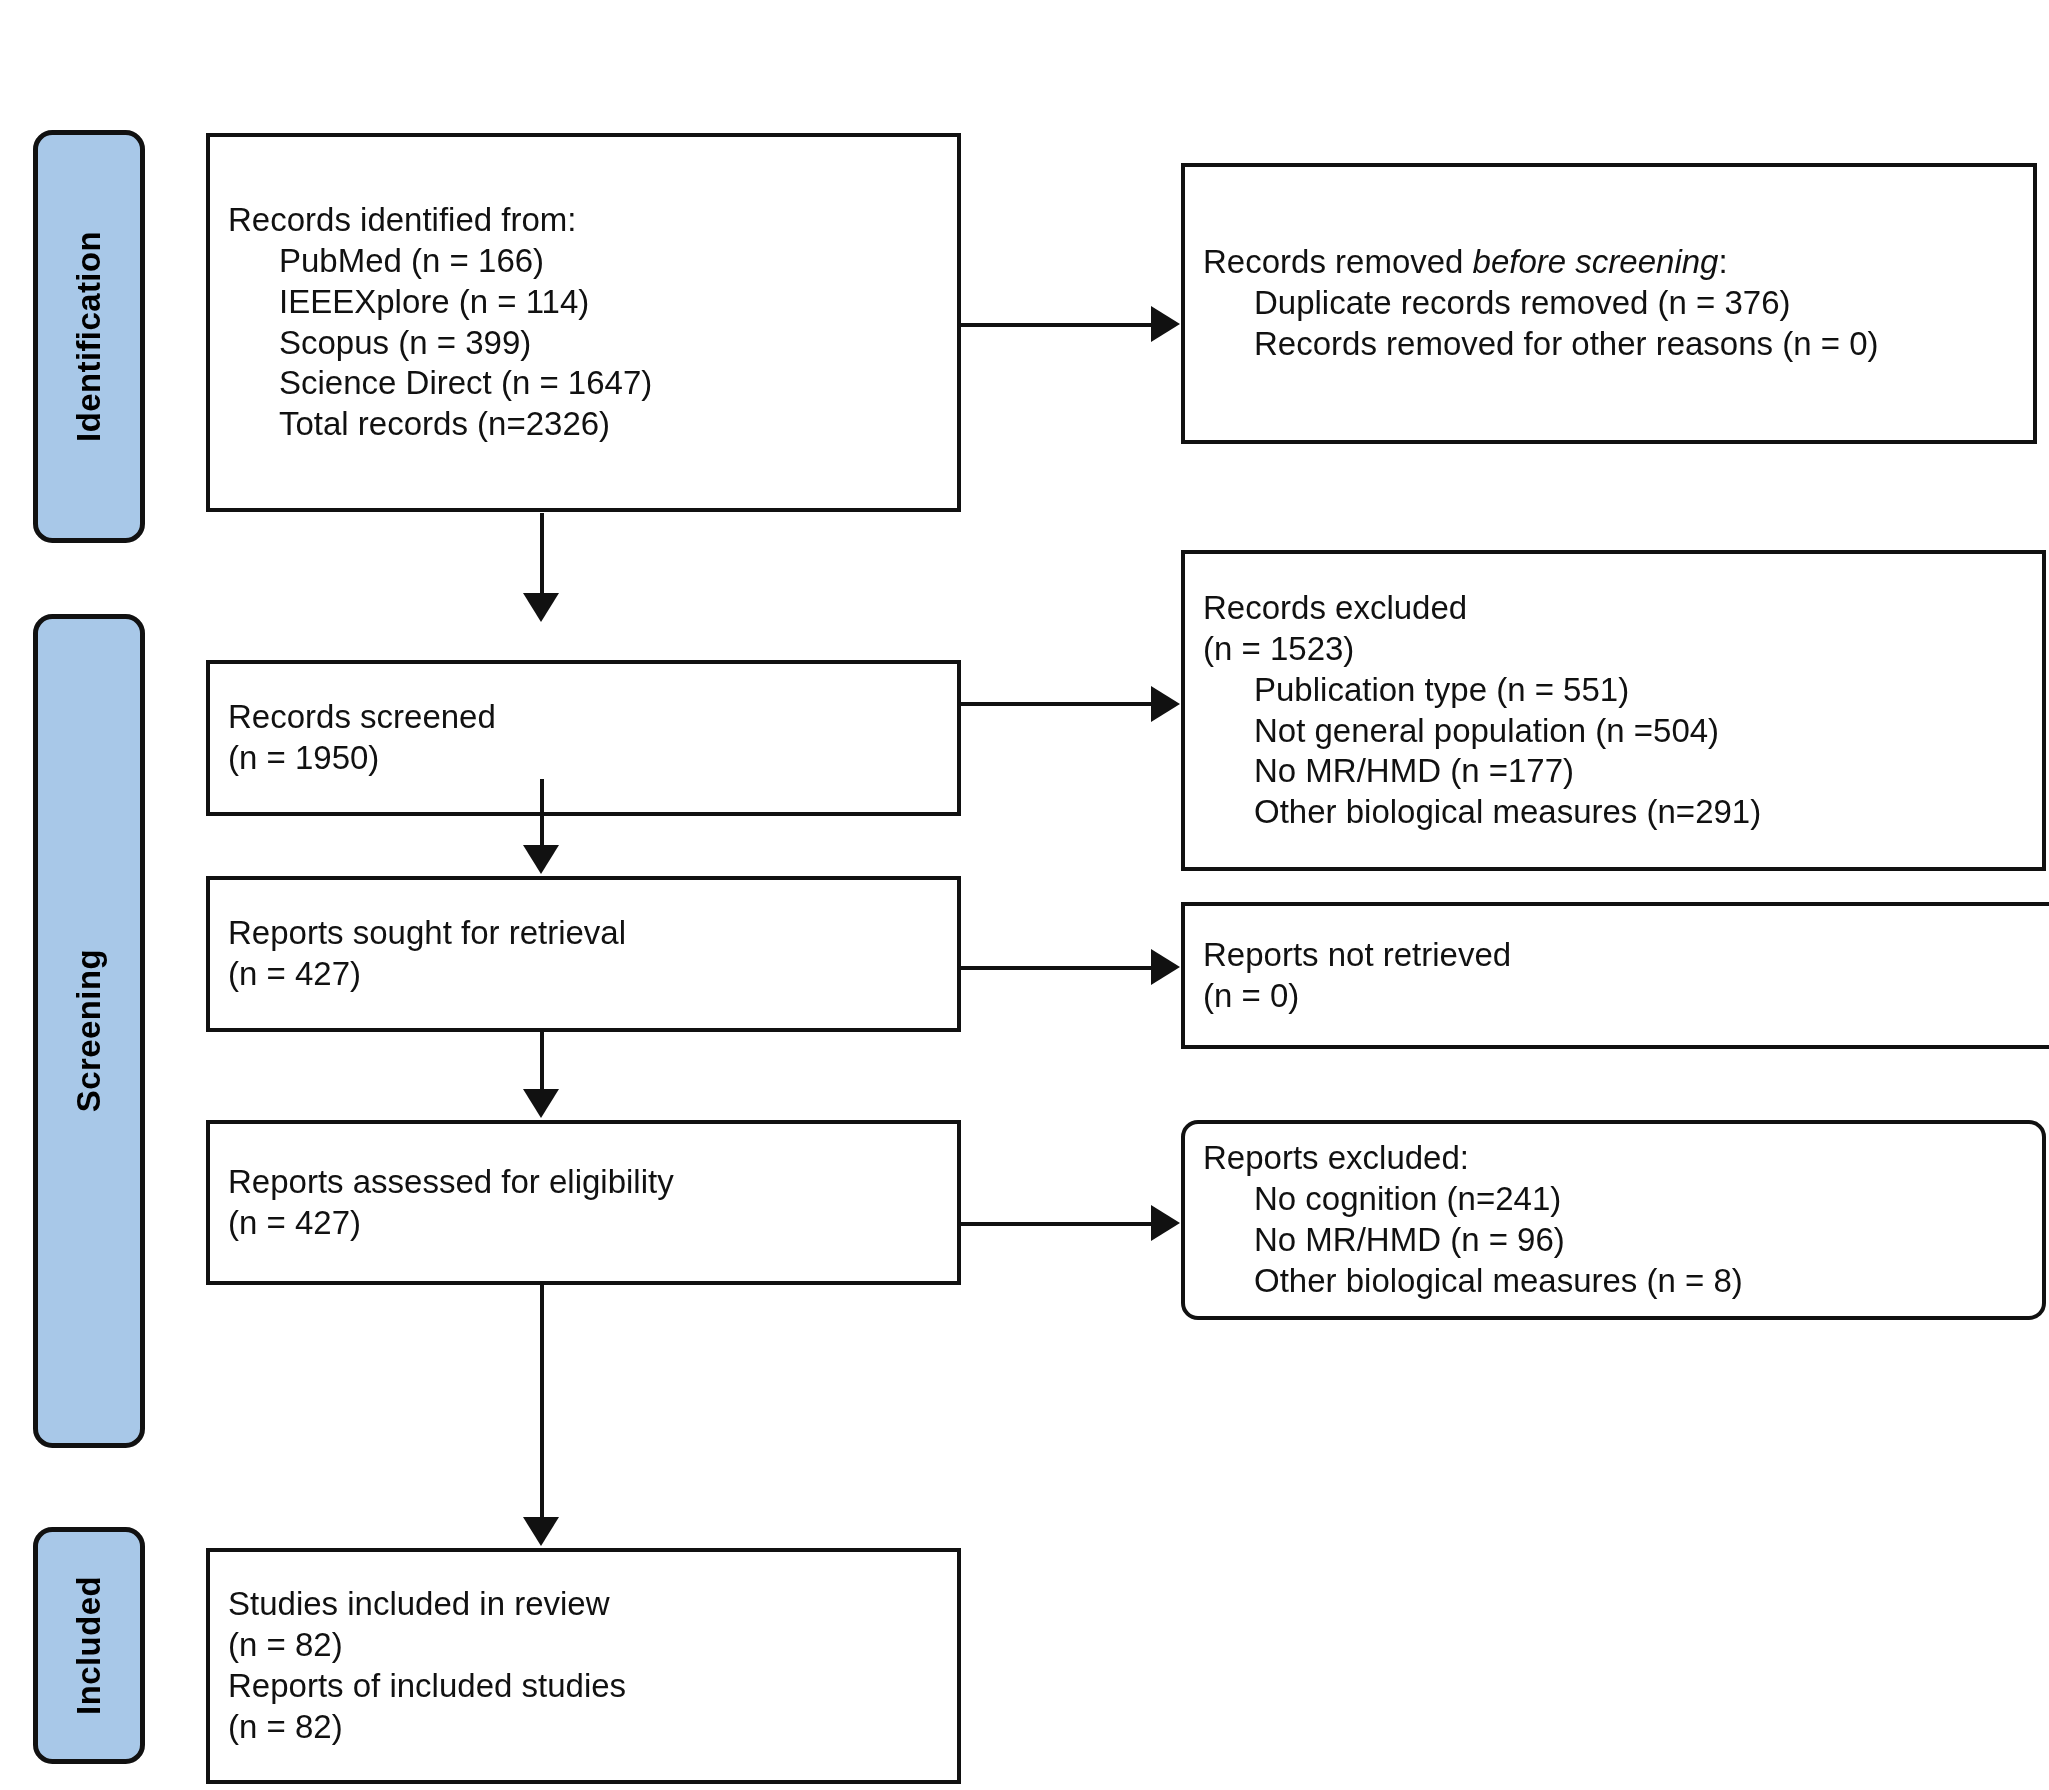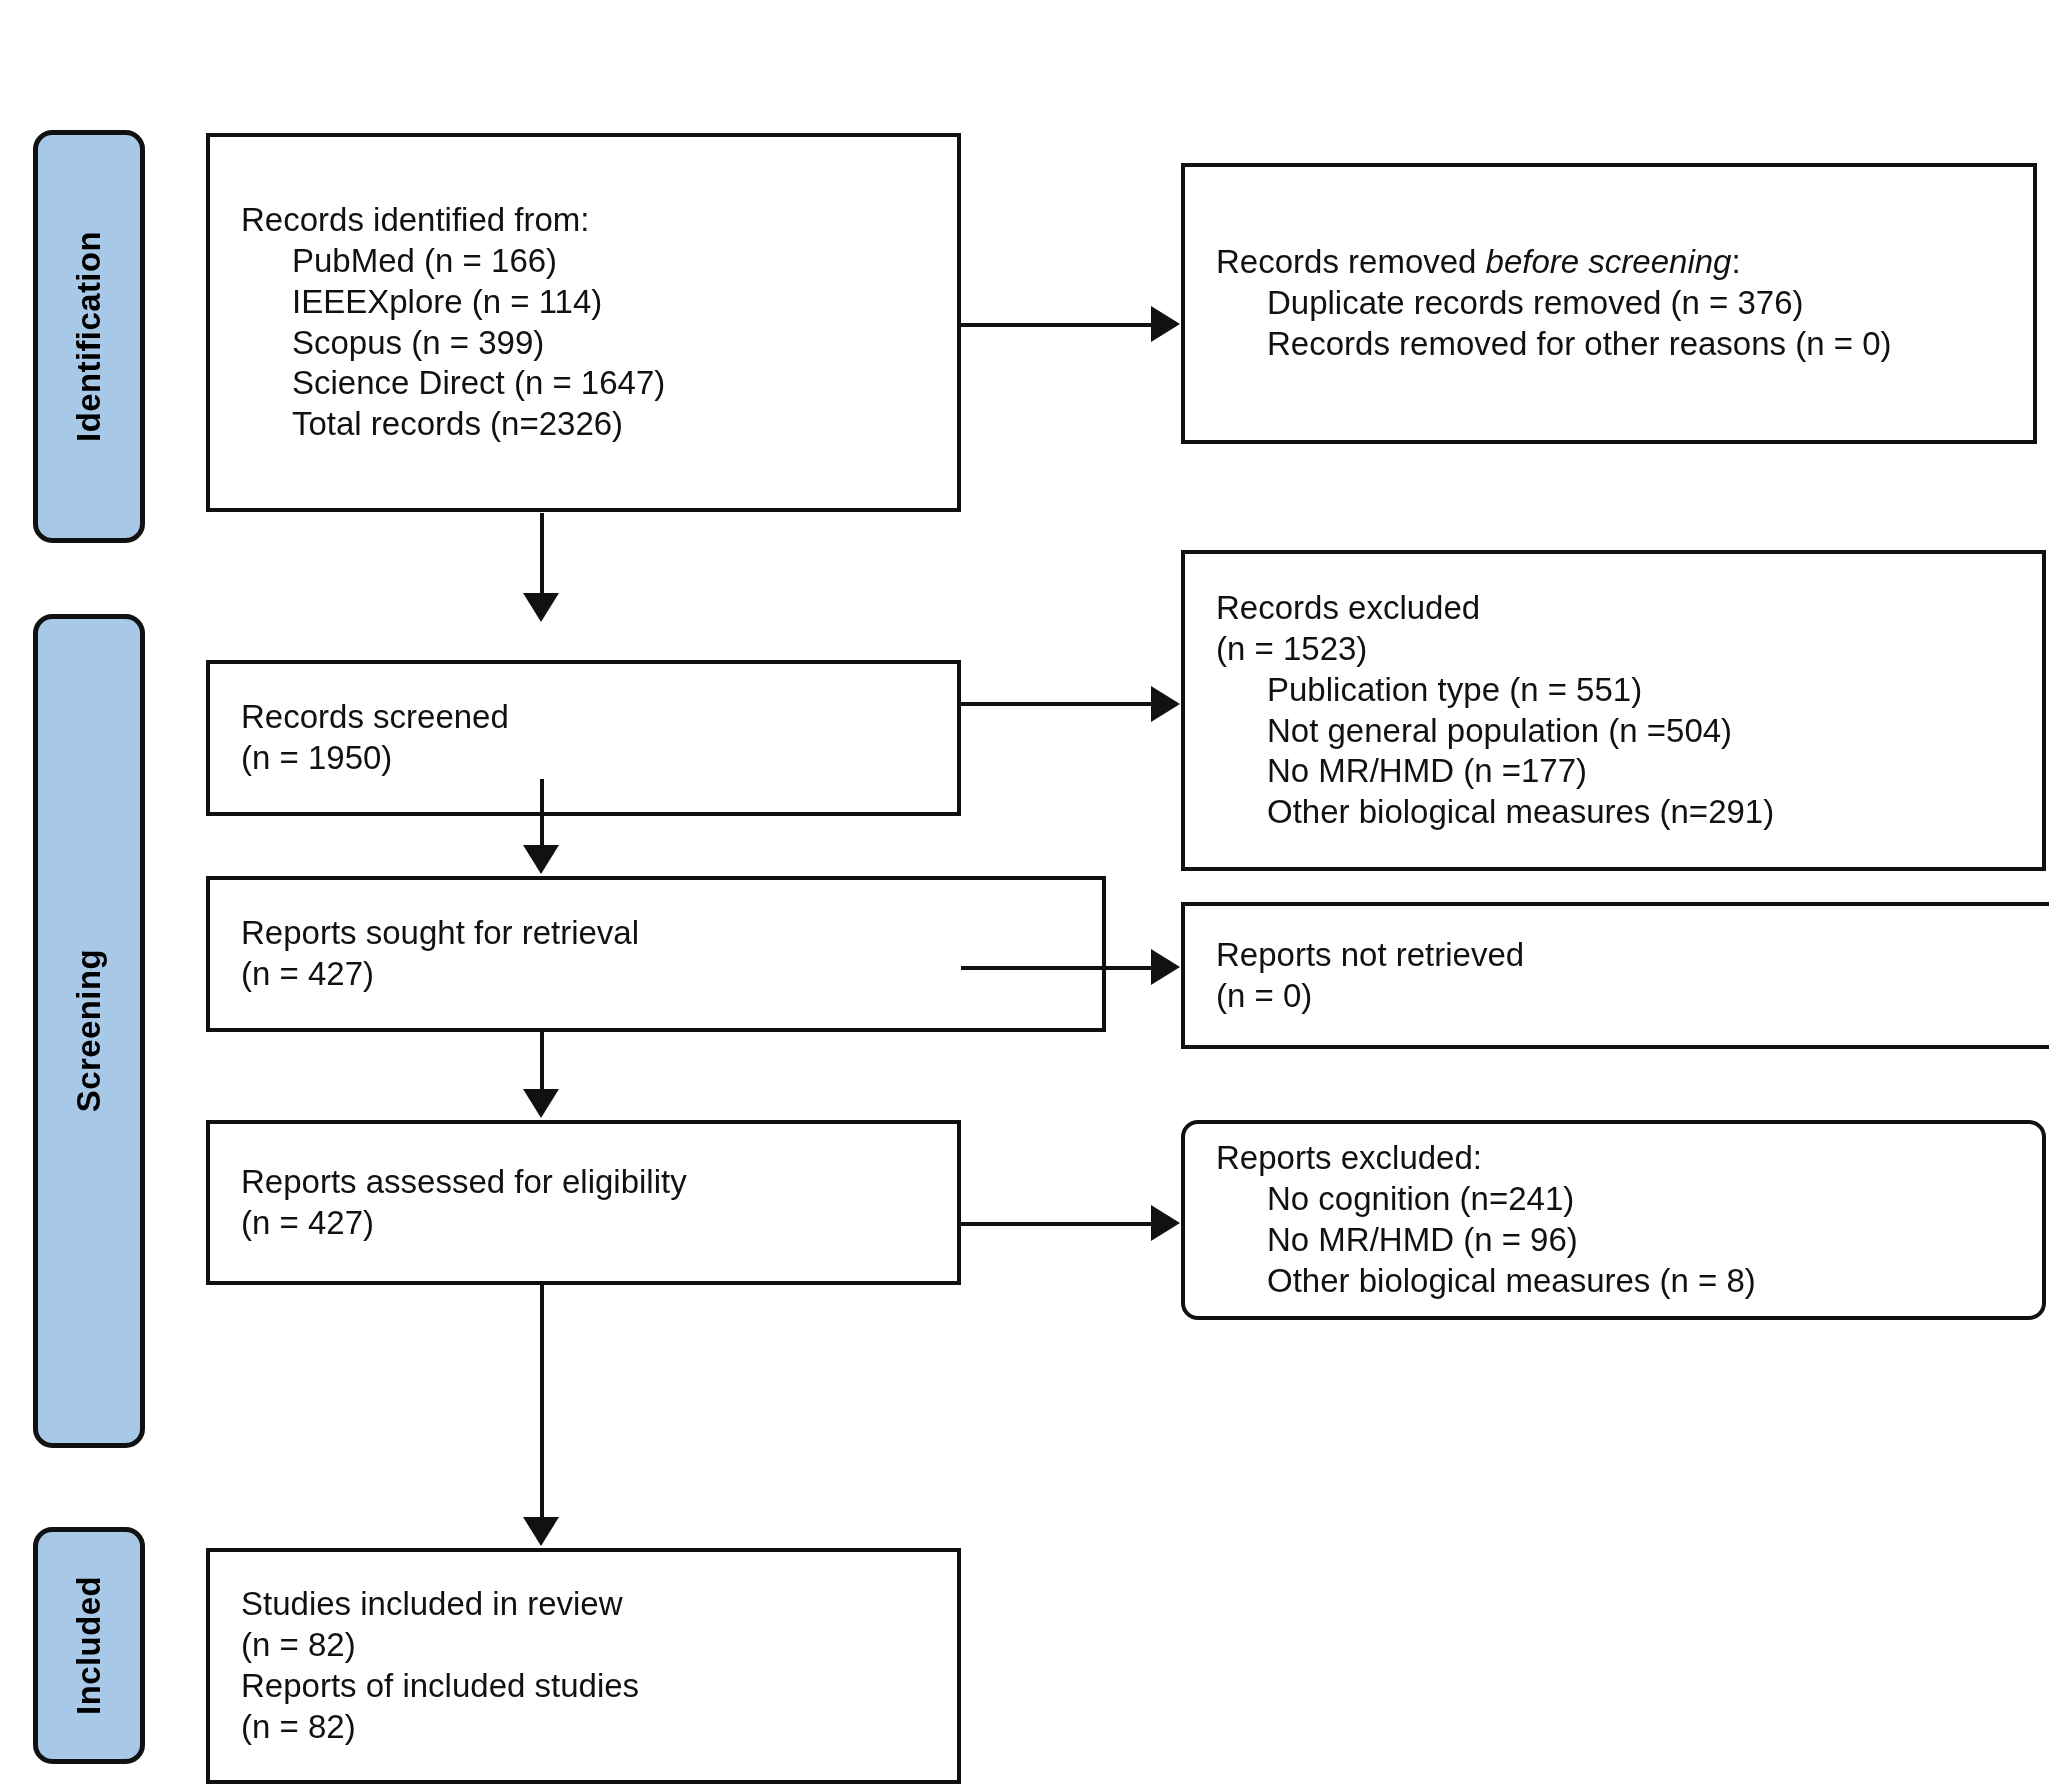--- a/index.html
+++ b/index.html
@@ -47,35 +47,35 @@
 
   
   .fbox{
     position:absolute;
     background:#fff;
     border:4.4px solid #111;
     box-sizing:border-box;
     display:flex;align-items:center;
   }
   .fbox .body{
-    padding:0 31px;
+    padding:0 18px;
     width:100%;
     font-size:33px;
     line-height:1.24;
     color:#111;
   }
   .fbox .line{white-space:nowrap;}
   .fbox .wrapline{white-space:normal;}
   .indent{padding-left:51px;}
   .ital{font-style:italic;}
 
   
   #box-identified       {left:206px; top:133px;  width:755px; height:379px;}
   #box-screened         {left:206px; top:623px;  width:755px; height:156px;margin-top:37px;}
-  #box-sought           {left:206px; top:876px;  width:900px; height:156px;}
+  #box-sought           {left:206px; top:876px;  width:755px; height:156px;}
   #box-assessed         {left:206px; top:1120px; width:755px; height:165px;}
   #box-included-studies {left:206px; top:1548px; width:755px; height:236px;}
 
   
   #box-removed          {left:1181px; top:163px;  width:856px; height:281px;}
   #box-rec-excluded     {left:1181px; top:550px;  width:865px; height:321px;}
   #box-not-retrieved    {left:1181px; top:902px; width:1006px; height:147px;}
   #box-rep-excluded     {left:1181px; top:1120px; width:865px; height:200px;border-radius:17px;}
 
   

